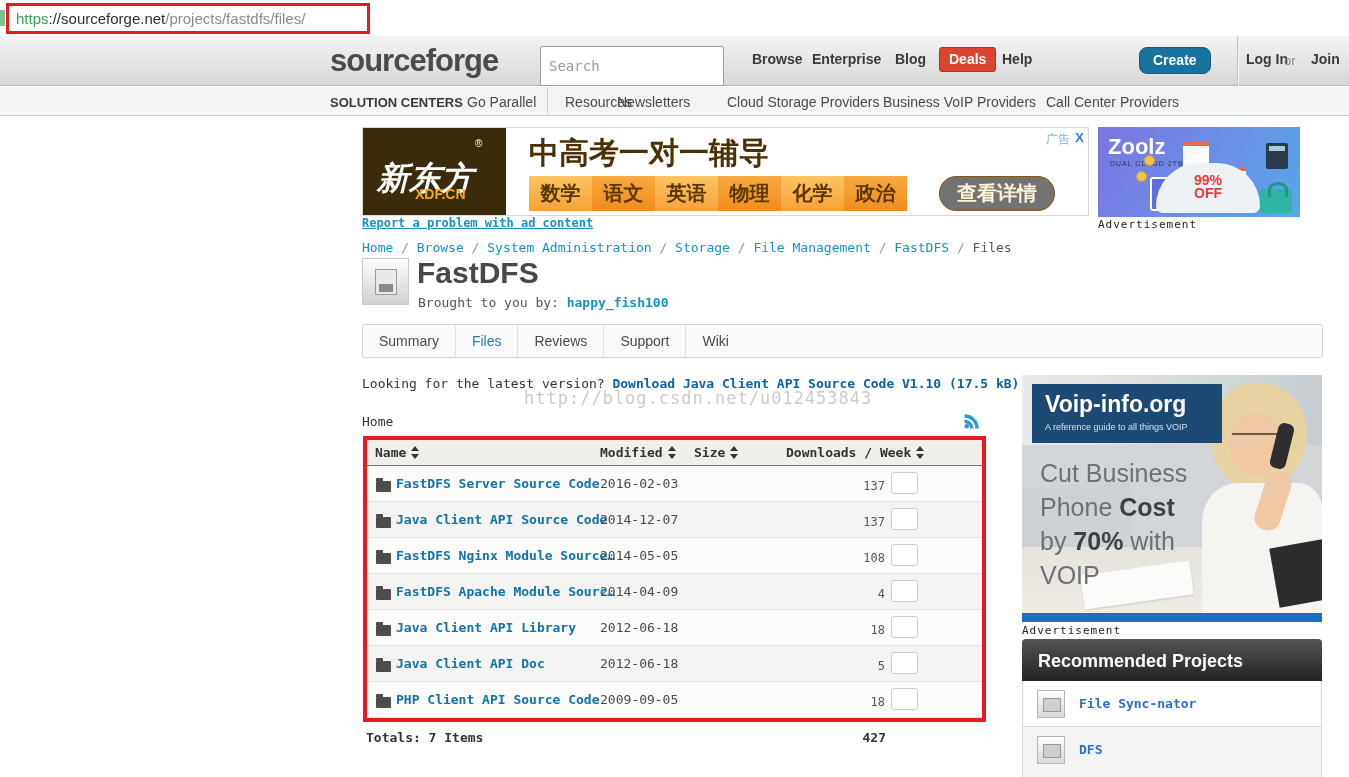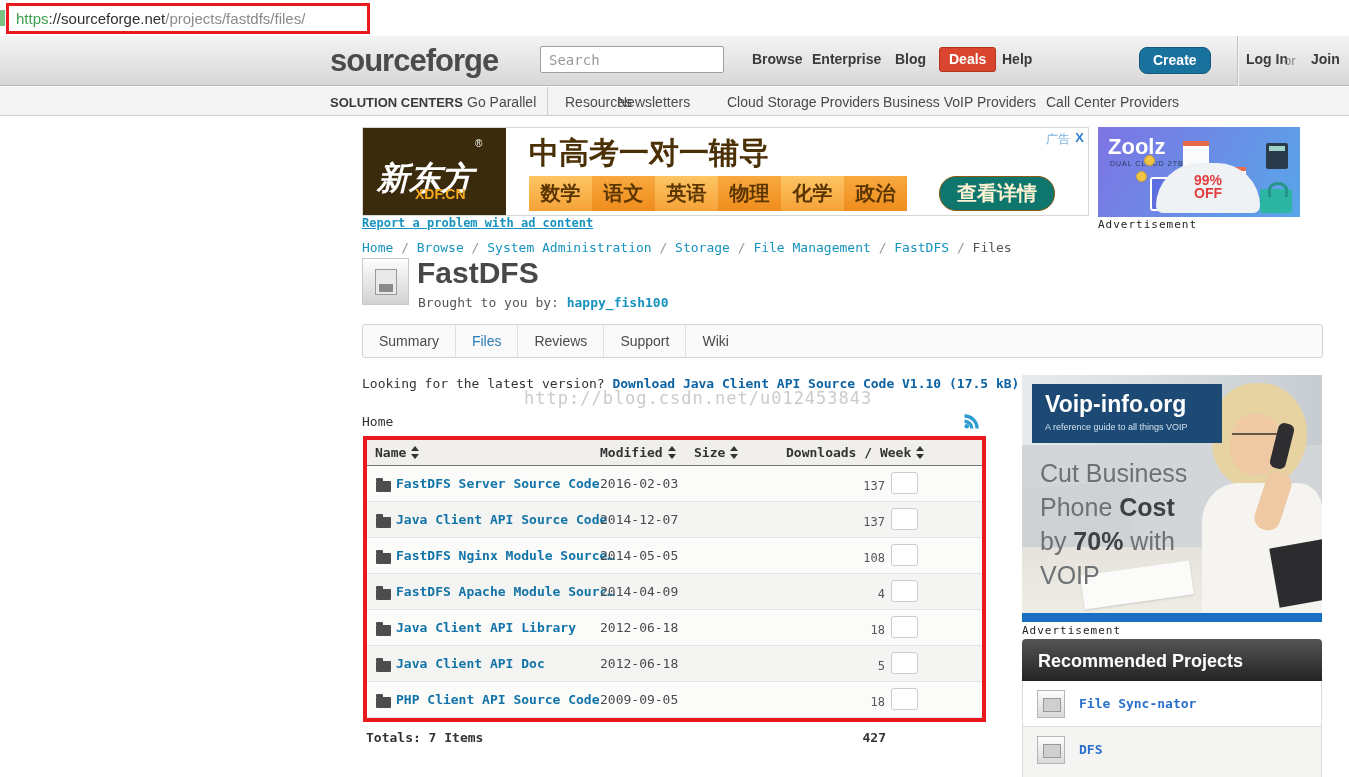--- a/index.html
+++ b/index.html
@@ -11,21 +11,21 @@
   
   .favicon-frag { position:absolute; left:0; top:10px; width:5px; height:16px; background:#79c487; }
   .url-bar { position:absolute; left:6px; top:3px; width:364px; height:31px; background:#fff; border:3px solid #e8191f; display:flex; align-items:center; padding-left:7px; font-size:15px; }
   .url-scheme { color:#3a9e4c; }
   .url-host { color:#2f2f2f; }
   .url-path { color:#8a8a8a; }
 
   
   .masthead { position:absolute; left:0; top:36px; width:1349px; height:50px; background:linear-gradient(#f4f4f4,#d7d7d7); border-bottom:1px solid #b9b9b9; }
   .logo { position:absolute; left:330px; top:7px; font-size:31px; font-weight:bold; color:#4b4b4b; letter-spacing:-1px; }
-  .search-input { position:absolute; left:540px; top:10px; width:184px; height:27px; border:1px solid #9f9f9f; border-radius:2px; padding:0 8px; font-size:14px; color:#333; font-family:"DejaVu Sans Mono",monospace; }
+  .search-input { position:absolute; left:540px; top:10px; width:184px; height:40px; border:1px solid #9f9f9f; border-radius:2px; padding:0 8px; font-size:14px; color:#333; font-family:"DejaVu Sans Mono",monospace; }
   .search-input::placeholder { color:#9a9a9a; }
   .topnav-link { position:absolute; top:15px; font-size:14px; font-weight:bold; color:#3a3a3a; cursor:pointer; text-decoration:none; }
   .deals-btn { position:absolute; left:939px; top:11px; background:#d9452e; color:#fff; font-size:14px; font-weight:bold; padding:3px 9px 4px; border-radius:3px; border:1px solid #b23421; cursor:pointer; }
   .create-btn { position:absolute; left:1139px; top:11px; background:#19719e; color:#fff; font-size:14px; font-weight:bold; padding:4px 13px 5px; border-radius:8px; border:1px solid #135a7e; cursor:pointer; }
   .head-divider { position:absolute; left:1237px; top:0; width:1px; height:50px; background:#c2c2c2; box-shadow:1px 0 0 #f5f5f5; }
   .or-txt { position:absolute; left:1284px; top:17px; font-size:13px; color:#8a8a8a; }
 
   
   .subnav { position:absolute; left:0; top:87px; width:1349px; height:29px; background:#f4f4f4; border-bottom:1px solid #cccccc; }
   .subnav-item { position:absolute; top:7px; font-size:14px; color:#4a4a4a; cursor:pointer; }
@@ -36,21 +36,21 @@
   .banner-ad { position:absolute; left:362px; top:127px; width:727px; height:89px; background:#fff; border:1px solid #d8d8d8; overflow:hidden; cursor:pointer; }
   .xdf-block { position:absolute; left:0; top:0; width:143px; height:89px; background:#3b2b0d; }
   .xdf-brand { position:absolute; left:14px; top:29px; font-size:32px; font-weight:bold; color:#fff; font-style:italic; }
   .xdf-reg { position:absolute; left:112px; top:10px; font-size:10px; color:#fff; }
   .xdf-domain { position:absolute; left:52px; top:58px; font-size:14px; font-weight:bold; color:#f5a81c; }
   .banner-title { position:absolute; left:166px; top:5px; width:377px; text-align:left; font-size:30px; font-weight:bold; color:#4a3004; }
   .subjects { position:absolute; left:166px; top:48px; height:35px; display:flex; }
   .subject { width:63px; height:35px; line-height:35px; text-align:center; font-size:20px; font-weight:bold; color:#5a3500; }
   .subject.odd { background:linear-gradient(#fdc564,#f6a238); }
   .subject.even { background:linear-gradient(#f8a93f,#ef8d1c); }
-  .banner-cta { position:absolute; left:576px; top:48px; width:116px; height:35px; line-height:33px; text-align:center; background:#0f766e; border:1px solid #8a5a10; border-radius:17px; color:#fff3d4; font-size:20px; font-weight:bold; cursor:pointer; }
+  .banner-cta { position:absolute; left:576px; top:48px; width:116px; height:35px; line-height:33px; text-align:center; background:#737373; border:1px solid #8a5a10; border-radius:17px; color:#fff3d4; font-size:20px; font-weight:bold; cursor:pointer; }
   .ad-mark { position:absolute; right:18px; top:3px; font-size:12px; color:#7ab4e0; }
   .ad-close { position:absolute; right:4px; top:2px; font-size:13px; font-weight:bold; color:#2f7fd0; cursor:pointer; }
   .report-link { position:absolute; left:362px; top:216px; font-size:12px; font-weight:bold; color:#1793c0; text-decoration:underline; cursor:pointer; }
 
   
   .zoolz-ad { position:absolute; left:1098px; top:127px; width:202px; height:90px; background:linear-gradient(120deg,#7d74e4,#58a6e8); overflow:hidden; cursor:pointer; }
   .zoolz-brand { position:absolute; left:10px; top:7px; font-size:22px; font-weight:bold; color:#fff; }
   .zoolz-sub { position:absolute; left:12px; top:33px; font-size:7px; color:#2b3a55; letter-spacing:1px; }
   .zoolz-cloud { position:absolute; left:58px; top:36px; width:104px; height:50px; background:#eef2f5; border-radius:50px 50px 8px 8px; }
   .zoolz-off { position:absolute; left:0; top:11px; width:104px; text-align:center; font-size:14px; font-weight:bold; color:#e23d3d; line-height:13px; }

